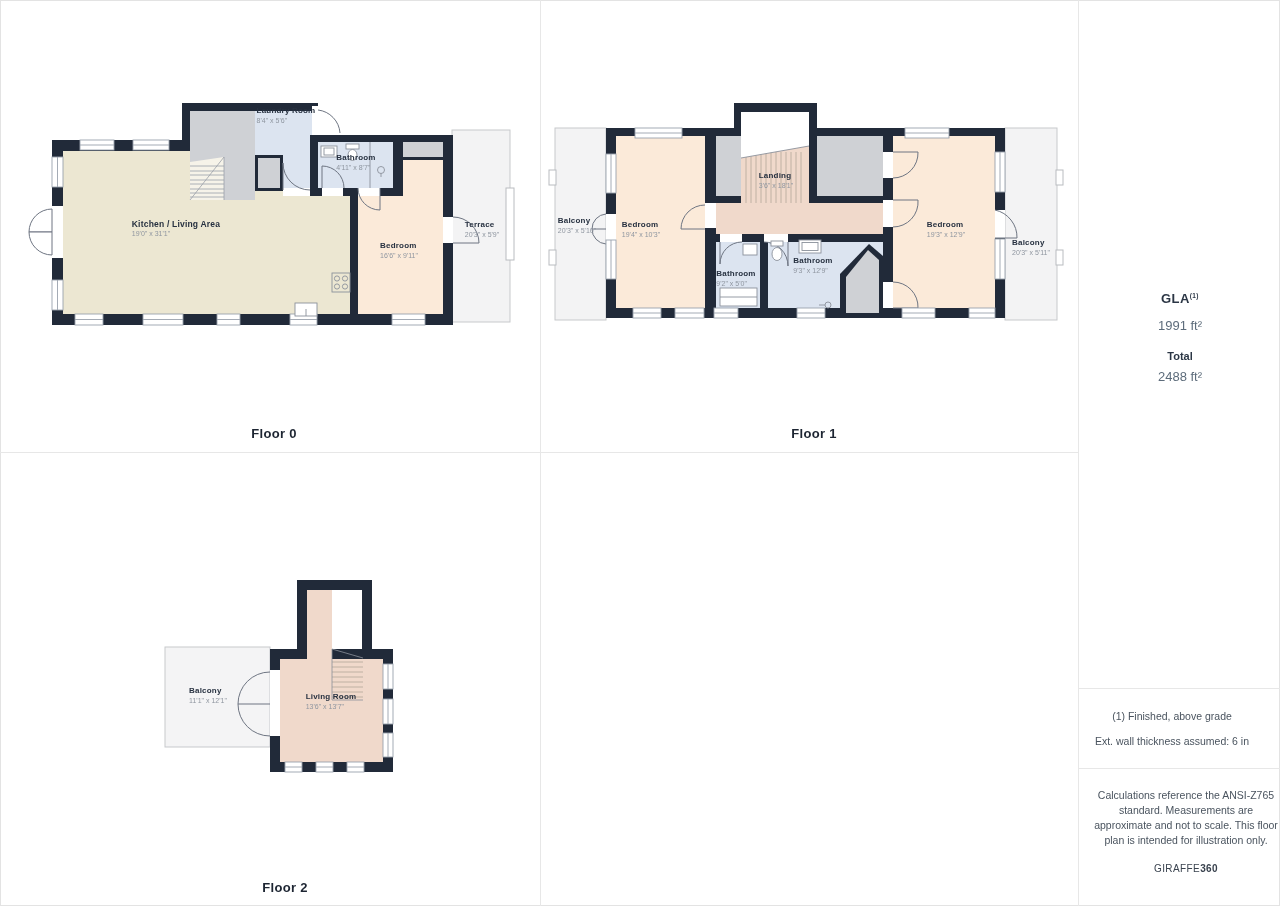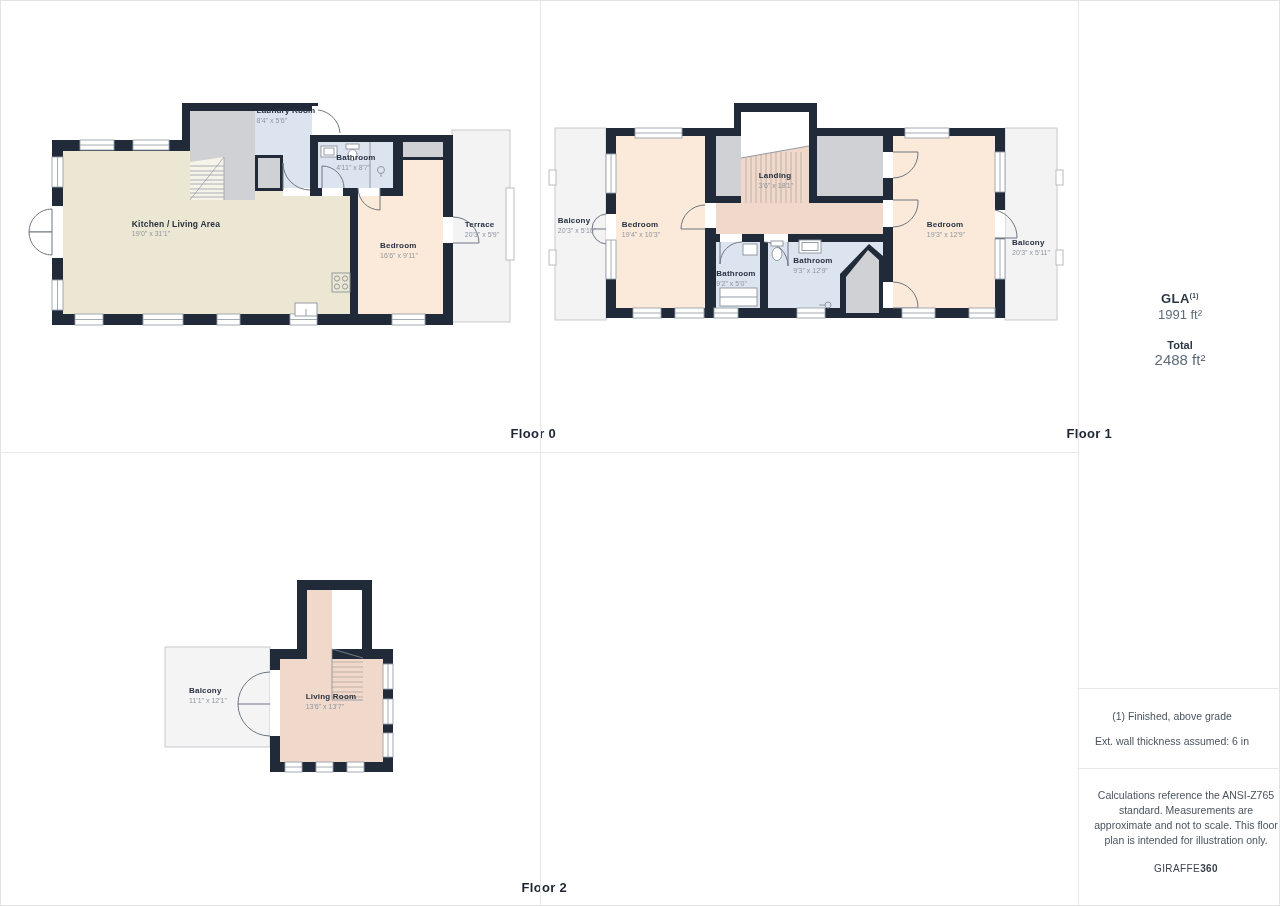--- a/index.html
+++ b/index.html
@@ -6,29 +6,29 @@
   body{font-family:"Liberation Sans", sans-serif;}
   .page{position:relative;width:1280px;height:906px;background:#fff;overflow:hidden;
         box-shadow:inset 0 0 0 1px #e3e3e3;}
   .cell{position:absolute;}
   .cell svg{position:absolute;left:0;top:0;}
   .gridline{position:absolute;background:#e7e7e7;}
   .room-label{position:absolute;transform:translateX(-50%);text-align:left;white-space:nowrap;line-height:1.2;}
   .room-label .rn{font-size:8px;font-weight:bold;color:#273140;letter-spacing:.2px;}
   .room-label .rd{font-size:7px;color:#8f96a0;margin-top:1px;}
   .room-label.big .rn{font-size:8.5px;}
-  .floor-caption{position:absolute;left:16px;width:100%;text-align:right;font-size:13px;font-weight:bold;
+  .floor-caption{position:absolute;left:4px;width:100%;text-align:center;font-size:13px;font-weight:bold;
                  color:#1d2532;letter-spacing:.3px;}
   .sidebar{position:absolute;left:1080px;top:0;width:200px;height:906px;}
   .gla-block{position:absolute;top:291px;left:0;right:0;text-align:center;color:#2b3645;}
   .gla-label{font-size:13px;font-weight:bold;letter-spacing:.4px;}
   .gla-label sup{font-size:6.5px;}
-  .gla-value{font-size:13px;color:#5d6c7b;margin-top:1px;}
+  .gla-value{font-size:13px;color:#5d6c7b;margin-top:12px;}
   .total-label{font-size:11px;font-weight:bold;margin-top:17px;}
-  .total-value{font-size:15px;color:#5d6c7b;}
+  .total-value{font-size:13px;color:#5d6c7b;margin-top:7px;}
   .notes{position:absolute;left:0;top:688px;width:184px;height:80px;display:flex;flex-direction:column;
          justify-content:center;align-items:center;gap:13px;font-size:10.5px;color:#4a545f;text-align:center;}
   .legal{position:absolute;left:0;top:768px;width:212px;box-sizing:border-box;padding:20px 14px 0;
          font-size:10.5px;color:#4a545f;line-height:1.42;text-align:center;}
   .brand{margin-top:14px;font-size:10px;color:#39424e;letter-spacing:.4px;text-align:center;}
   .brand .b{font-weight:bold;}
 </style>
 </head>
 <body>
 
@@ -300,21 +300,21 @@
       <div class="rd">9'3" x 12'9"</div>
     </div>
     <div class="room-label" style="left:406px;top:220px;">
       <div class="rn">Bedroom</div>
       <div class="rd">19'3" x 12'9"</div>
     </div>
     <div class="room-label" style="left:491px;top:238px;">
       <div class="rn">Balcony</div>
       <div class="rd">20'3" x 5'11"</div>
     </div>
-    <div class="floor-caption" style="top:426px;margin-left:16px;">Floor 1</div>
+    <div class="floor-caption" style="top:426px;">Floor 1</div>
   </div>
 
   <div class="cell" id="cell-f2" style="left:0;top:452px;width:540px;height:454px;">
     <svg width="540" height="454" viewBox="0 0 540 454">
       <g>
         <rect x="165" y="195" width="105" height="100" fill="#f4f4f5" stroke="#c7c9cc" stroke-width="1"></rect>
       </g>
       <path d="M297,128 H372 V197 H393 V320 H270 V197 H297 Z" fill="#212a39"></path>
       <rect x="332" y="138" width="30" height="59" fill="#ffffff"></rect>
       <rect x="307" y="138" width="25" height="69" fill="#f0d9cb"></rect>

